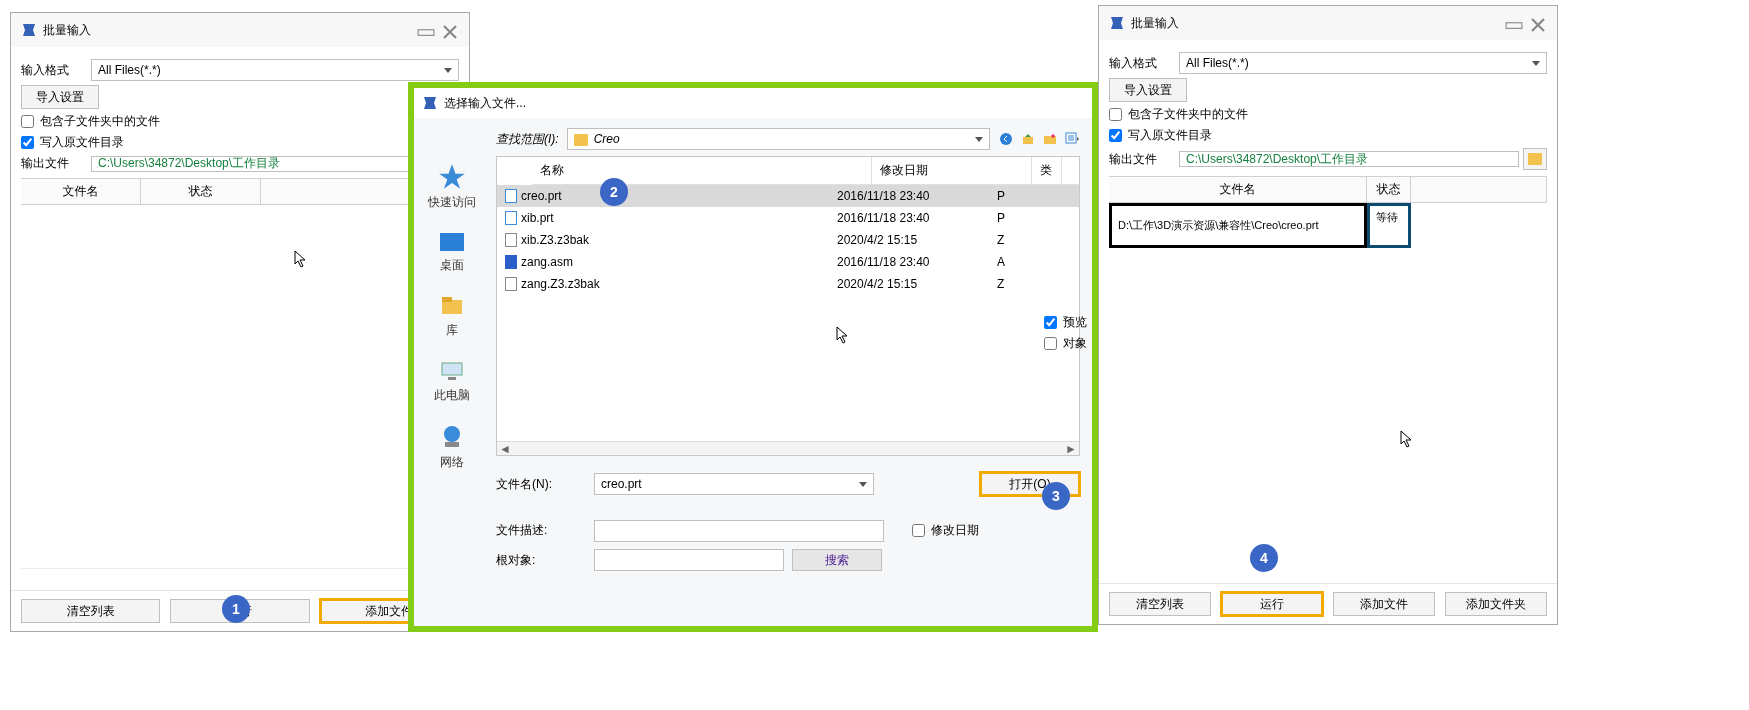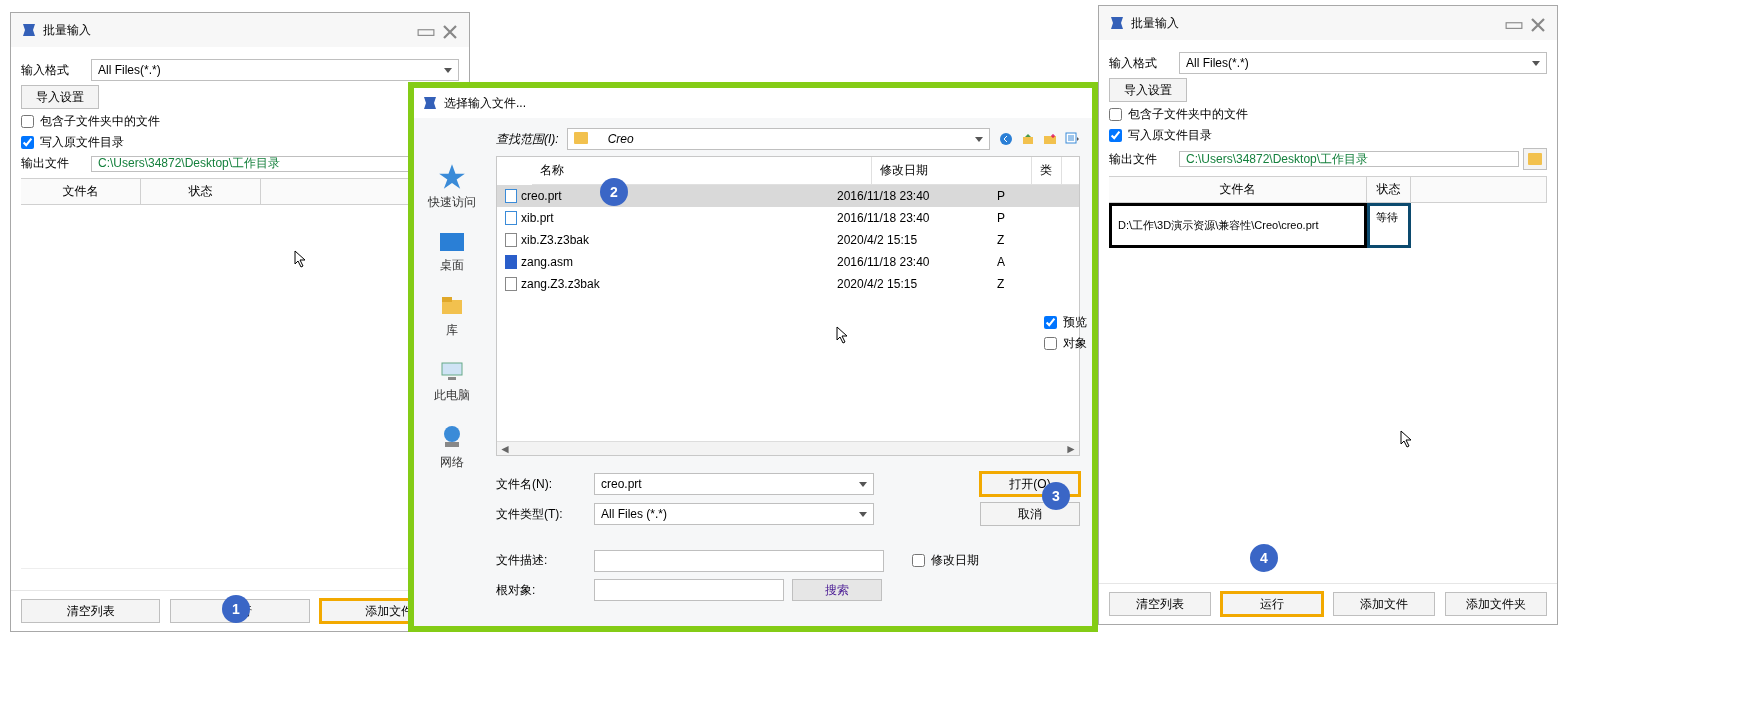--- a/index.html
+++ b/index.html
@@ -180,21 +180,21 @@
             <circle cx="13" cy="10" r="8" fill="#3a8bd8"></circle>
             <rect x="6" y="18" width="14" height="5" fill="#888"></rect>
           </svg>
           <span>网络</span>
         </div>
     </div>
     <div class="p2-main">
       <div class="lookin">
         <span>查找范围(I):</span>
         <div class="combo">
-          <span style="display:flex;align-items:flex-start;gap:20px">
+          <span style="display:flex;align-items:flex-end;gap:6px">
               <span class="ico-folder-sm"></span>
               <span>Creo</span>
             </span>
           <span class="caret"></span>
         </div>
         <div class="nav-icons">
           <span><svg viewBox="0 0 16 16">
                 <circle cx="8" cy="8" r="6" fill="#2a7fd6"></circle>
                 <path d="M9 5 L6 8 L9 11" stroke="#fff" fill="none"></path>
               </svg></span>
@@ -272,29 +272,20 @@
       <div class="p2-form">
         <div class="frow">
           <span class="flbl">文件名(N):</span>
           <div class="combo">
               <span>creo.prt</span>
               <span class="caret"></span>
             </div>
           <span class="spacer"></span>
           <span class="dlg-btn hl-orange">打开(O)</span>
         </div>
-        <div class="frow">
-          <span class="flbl">文件类型(T):</span>
-          <div class="combo">
-              <span>All Files (*.*)</span>
-              <span class="caret"></span>
-            </div>
-          <span class="spacer"></span>
-          <span class="dlg-btn">取消</span>
-        </div>
         <div style="height:10px"></div>
         <div class="frow">
           <span class="flbl">文件描述:</span>
           <input class="tx" style="flex: 0 0 290px;">
           <label class="chk" style="margin-left:20px">
               <input type="checkbox" style="">
               <span>修改日期</span>
             </label>
         </div>
         <div class="frow">

